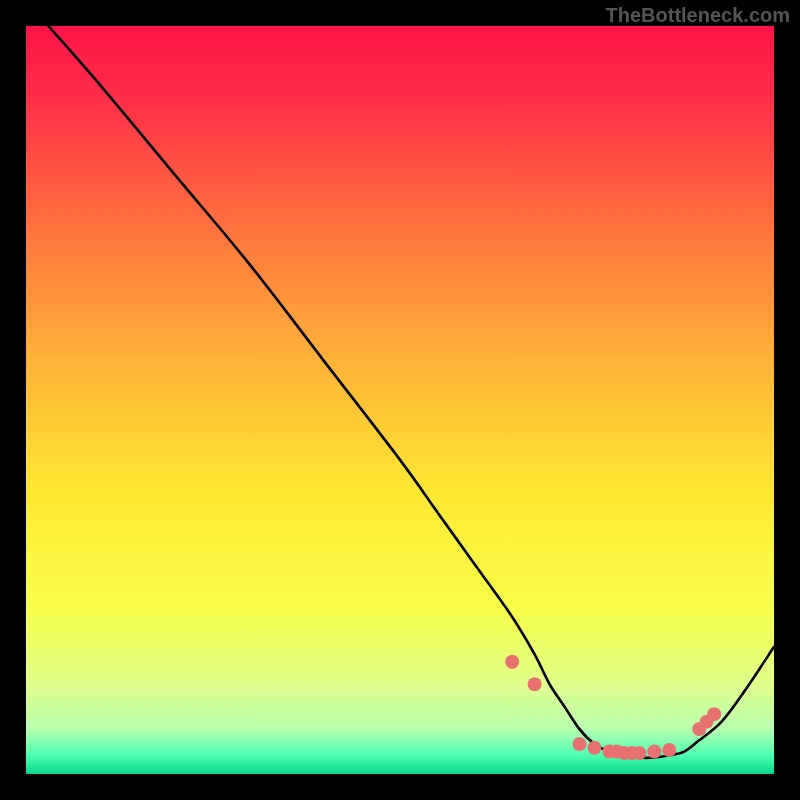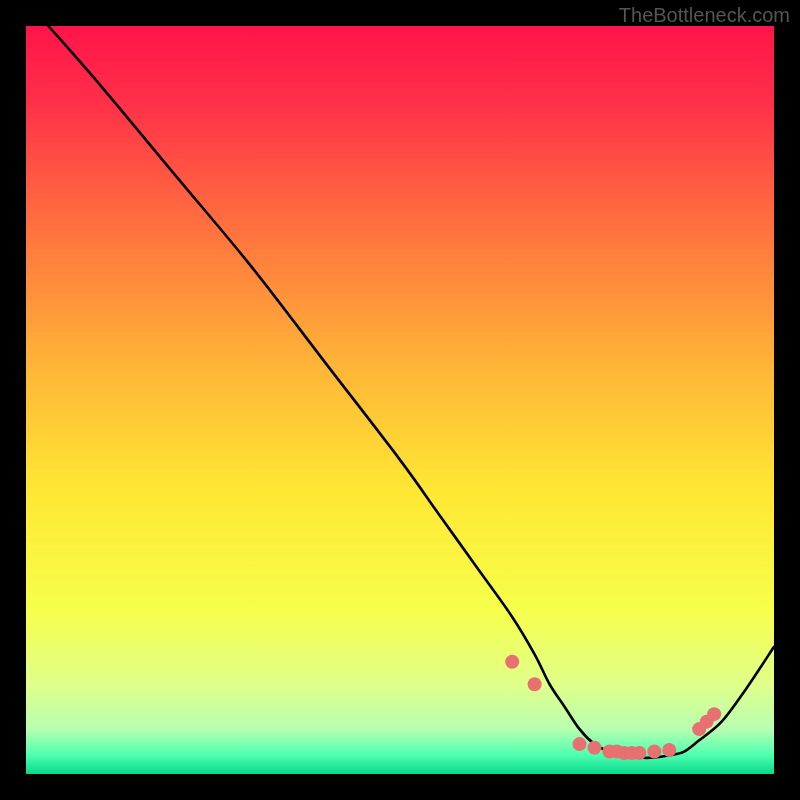--- a/index.html
+++ b/index.html
@@ -9,21 +9,21 @@
     background: #000;
     position: relative;
     font-family: Arial, sans-serif;
   }
   .attribution {
     position: absolute;
     top: 4px;
     right: 10px;
     color: #555;
     font-size: 20px;
-    font-weight: 400;
+    font-weight: 700;
     z-index: 10;
   }
   .plot-area {
     position: absolute;
     left: 26px;
     top: 26px;
     width: 748px;
     height: 748px;
   }
   .gradient-bg {

